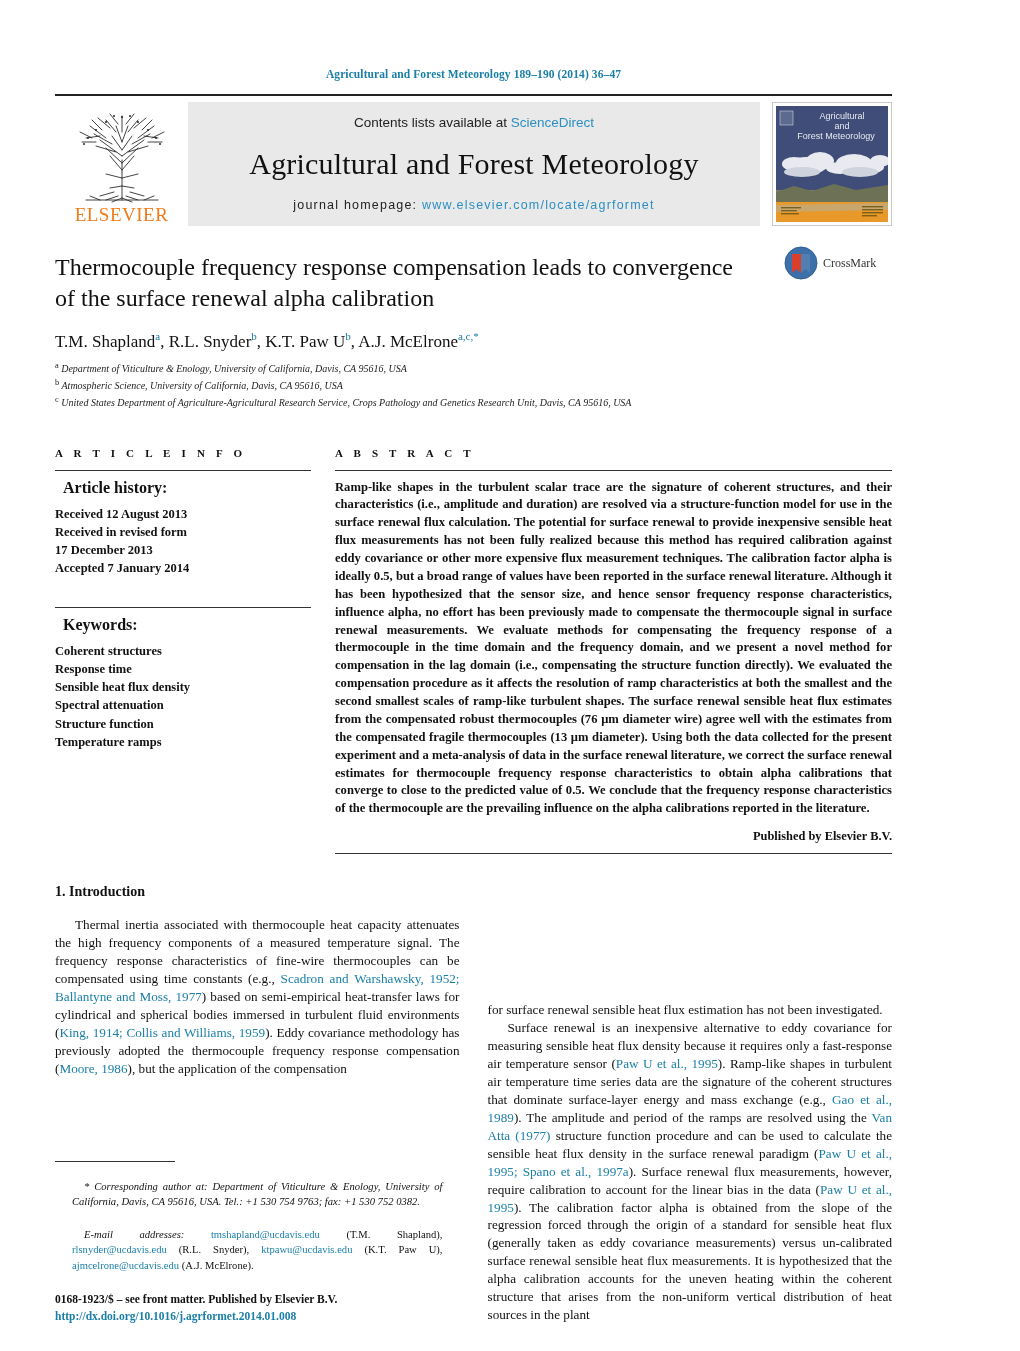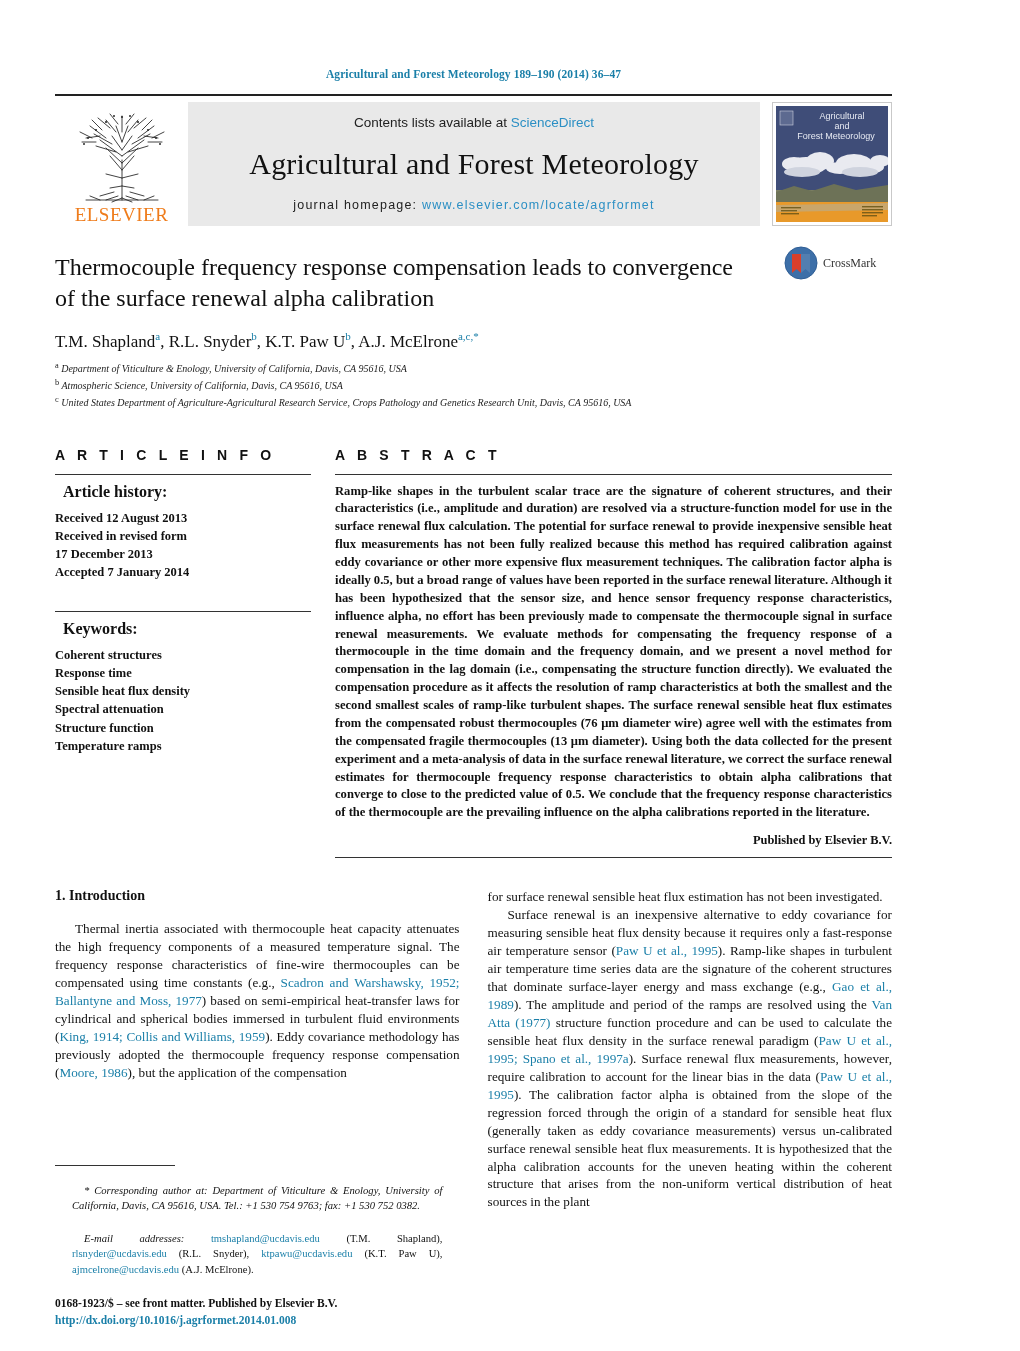--- a/index.html
+++ b/index.html
@@ -158,24 +158,24 @@
 
   
   .info-abstract {
     display: flex;
     margin: 36px 55px 0 55px;
     gap: 24px;
   }
   .col-info { flex: 0 0 256px; }
   .col-abs  { flex: 1 1 auto; }
   .sec-head {
-    font-size: 14px;
+    font-size: 11px;
     font-weight: bold;
     letter-spacing: 4.2px;
-    font-family: Liberation Sans, sans-serif;
+    font-family: Liberation Serif, serif;
     color: #111;
   }
   .rule {
     border: none;
     border-top: 1px solid #333;
     margin: 11px 0 8px 0;
   }
   .history-label, .kw-label {
     font-weight: bold;
     font-size: 16px;
@@ -208,20 +208,21 @@
     border: none;
     border-top: 1px solid #333;
     margin: 9px 0 0 0;
   }
 
   
   .body-cols {
     display: flex;
     margin: 30px 55px 0 55px;
     gap: 28px;
+    align-items: flex-end;
   }
   .bcol { flex: 1 1 50%; position: relative; }
   h2.section-title {
     font-size: 14px;
     font-weight: bold;
     margin: 0 0 16px 0;
     font-family: "Liberation Serif", serif;
   }
   p.body-p {
     font-size: 13.2px;

